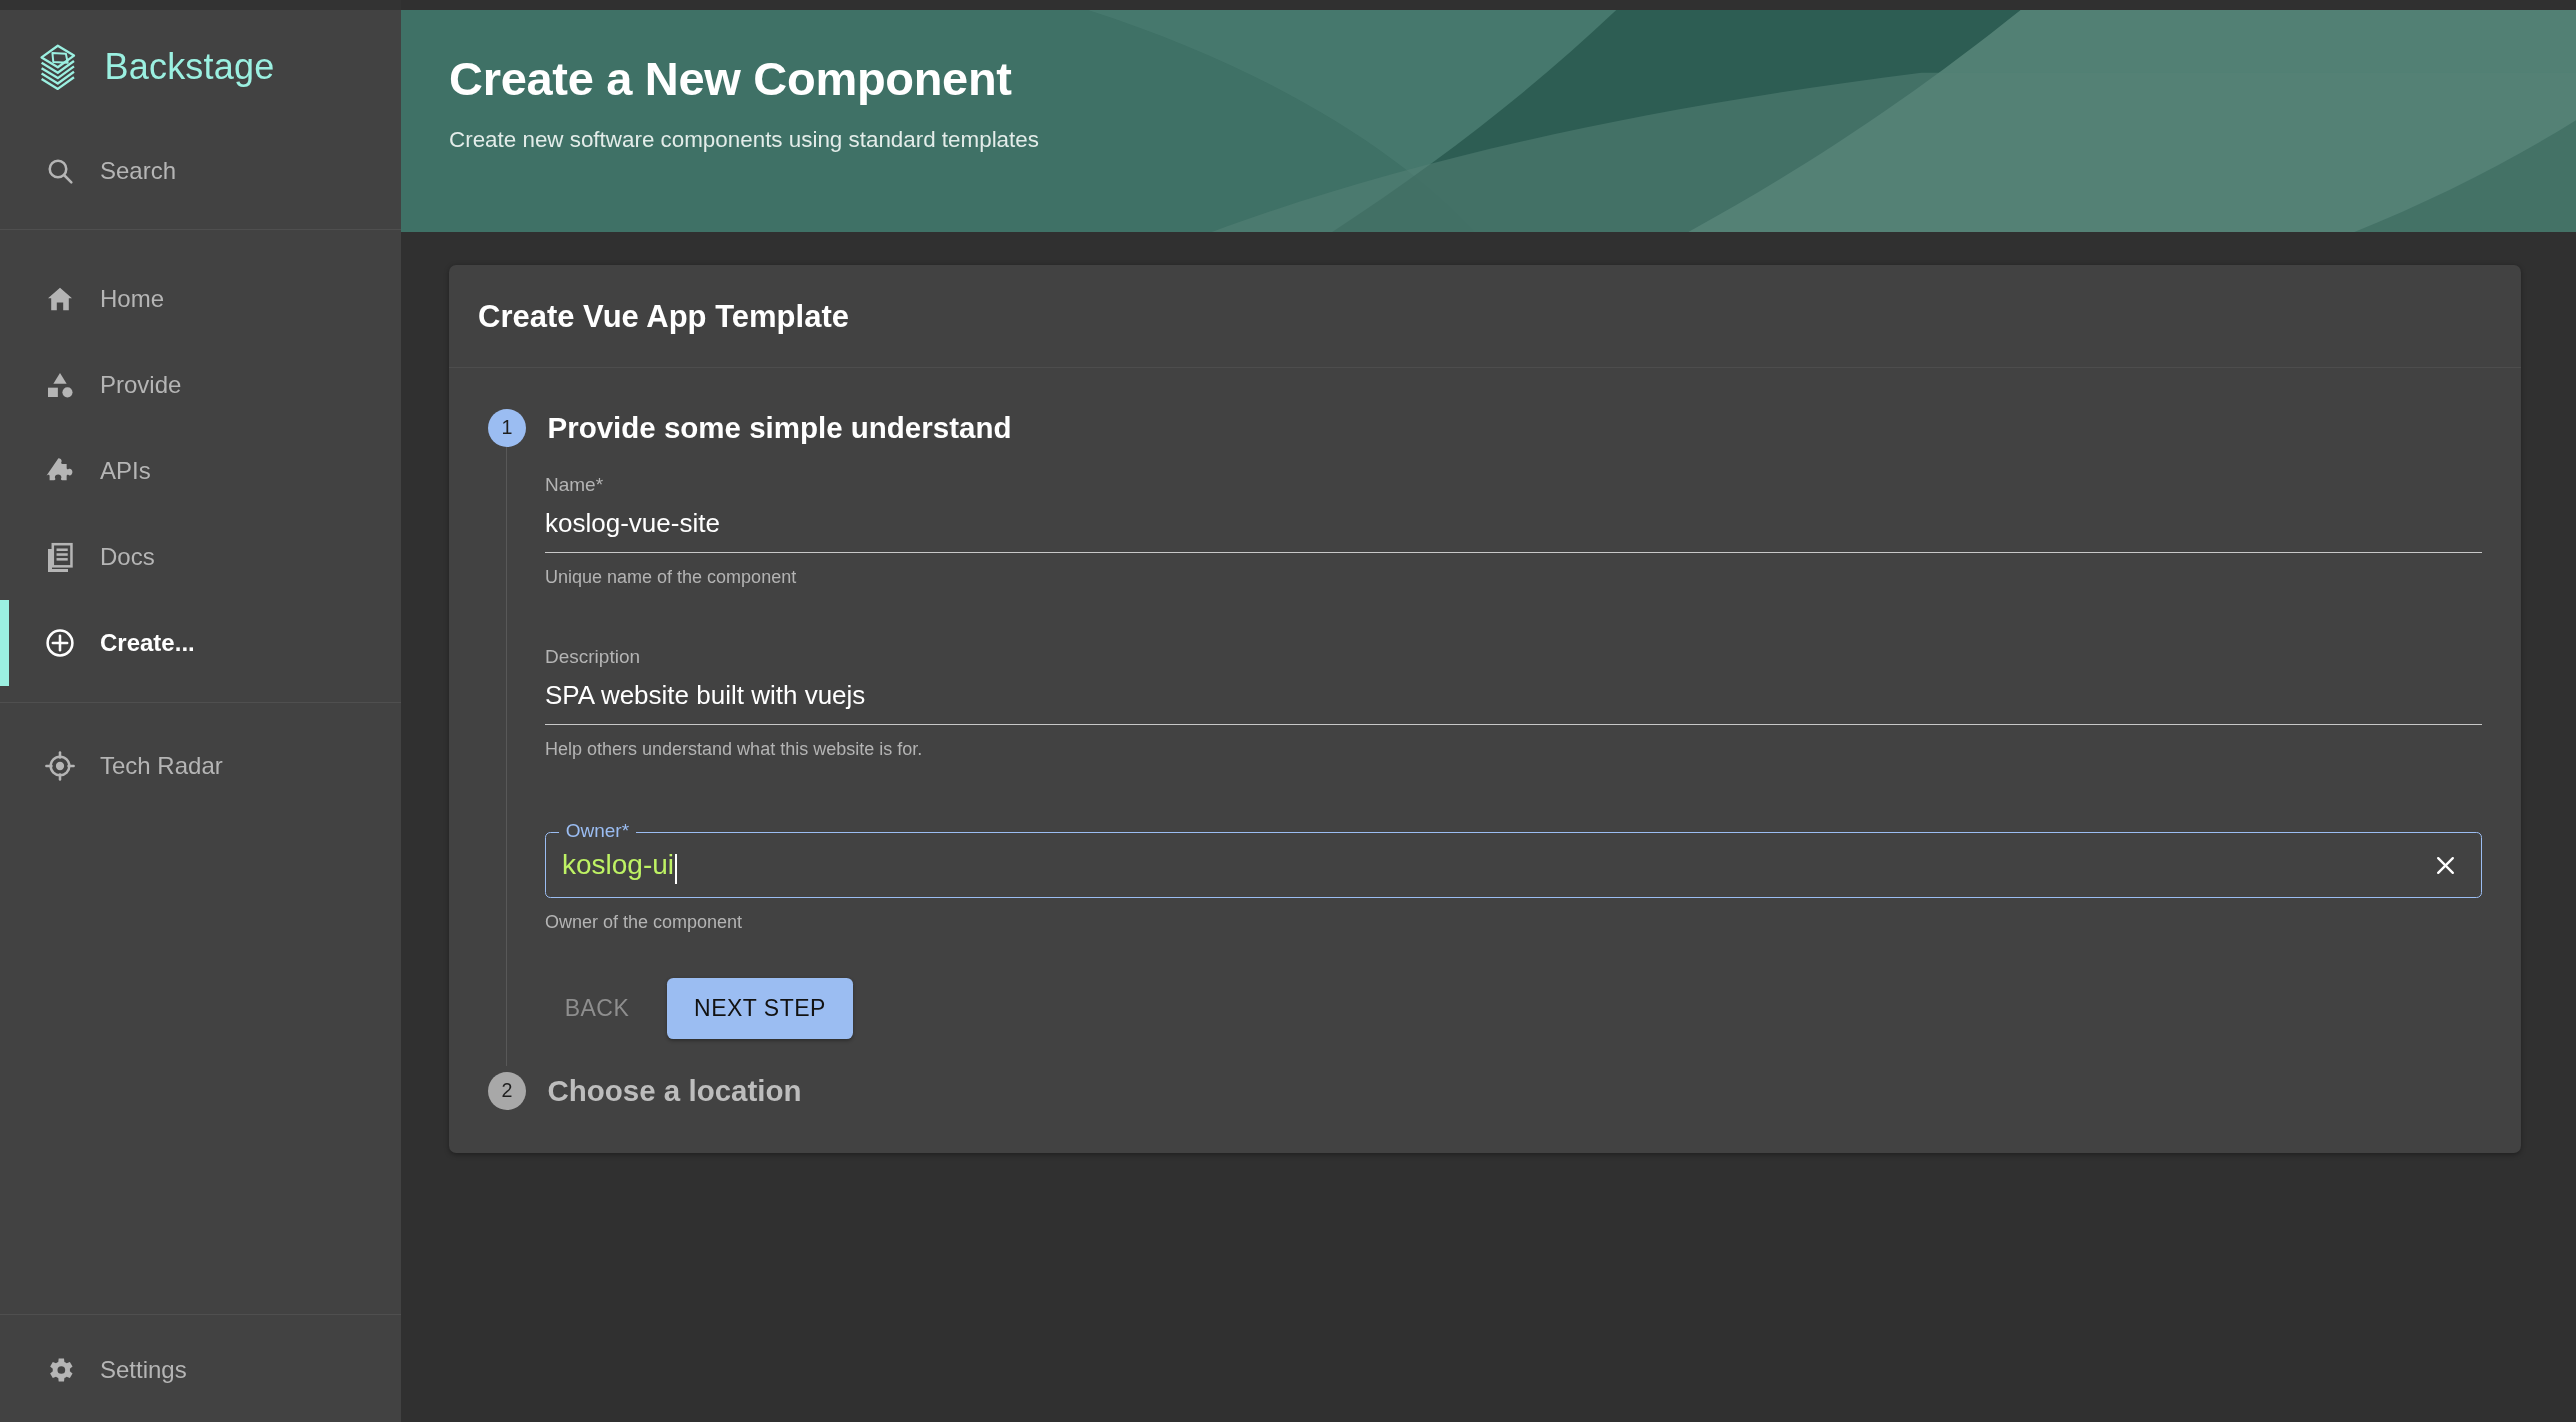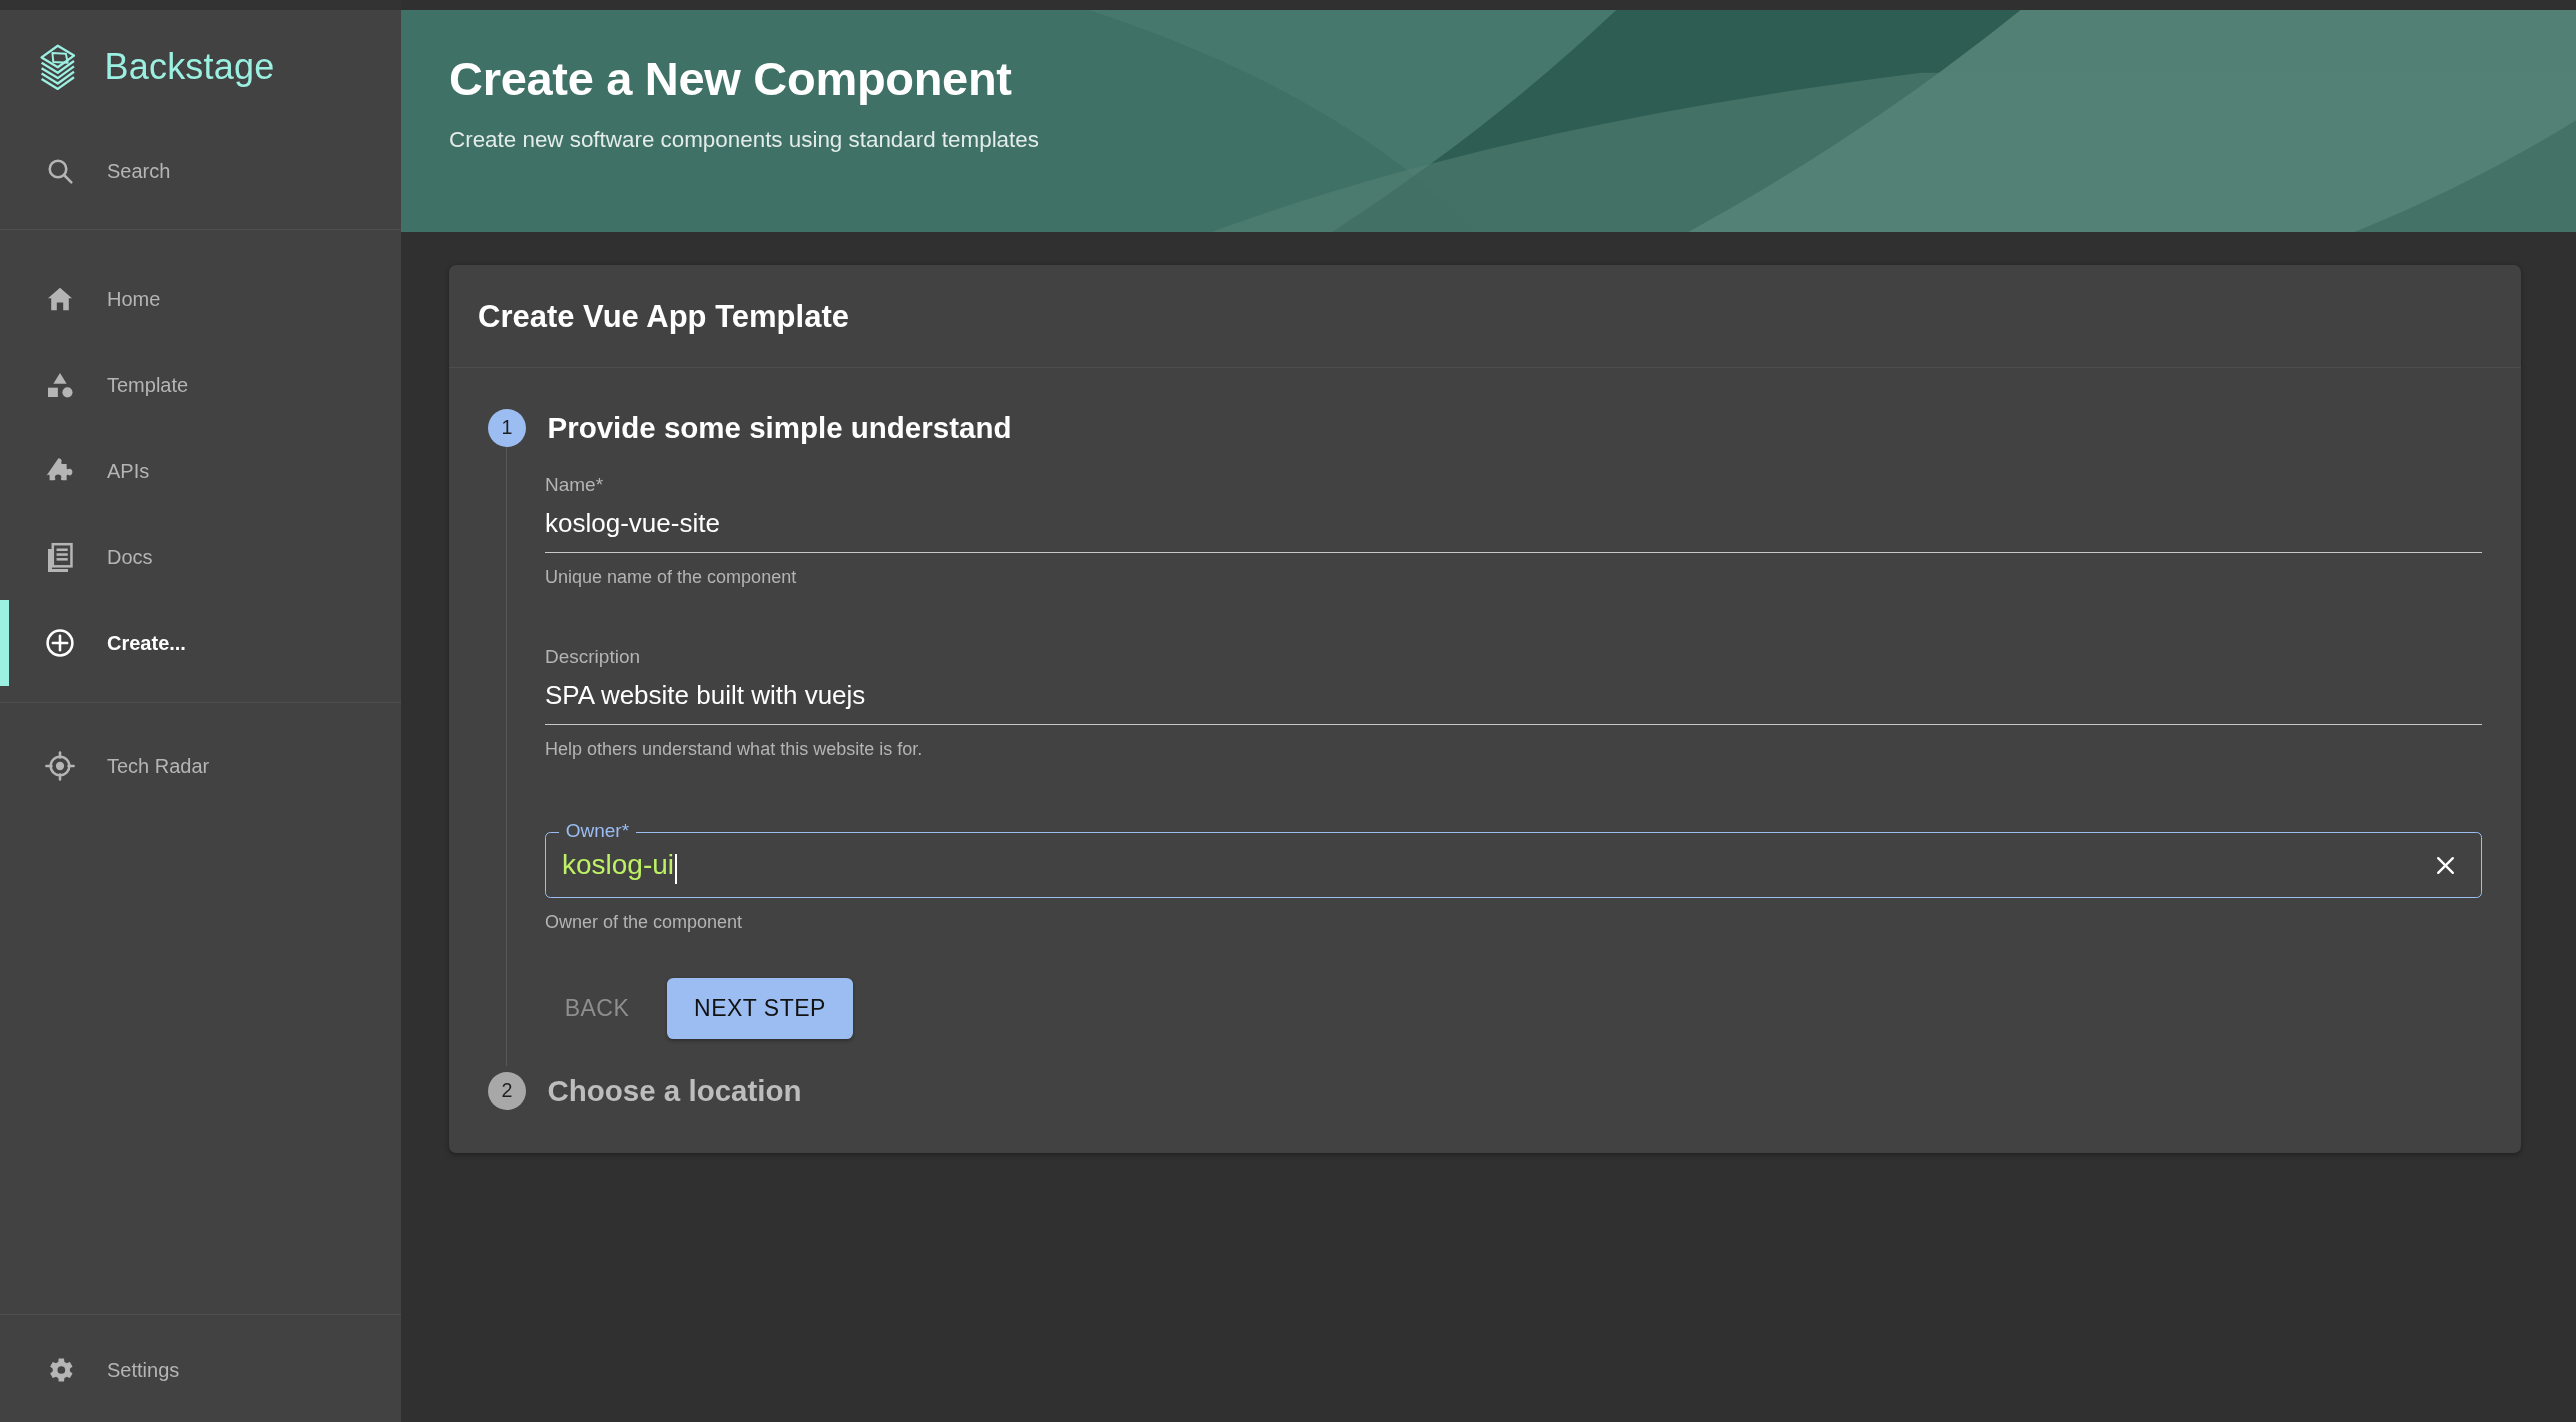--- a/index.html
+++ b/index.html
@@ -27,23 +27,23 @@
   .brand {
     display: flex; align-items: center; gap: 21.5px;
     height: 97px; padding-left: 38px; margin-top: 9.8px;
   }
   .brand-logo { width: 45px; height: 48px; flex: 0 0 45px; }
   .brand-text {
     color: #9bf0e1; font-size: 36px; font-weight: 400; letter-spacing: 0.2px;
     font-family: "Liberation Sans", sans-serif;
   }
   .nav-item {
-    display: flex; align-items: center; gap: 30px;
+    display: flex; align-items: center; gap: 23px;
     height: 86px; padding-left: 43px; position: relative;
-    color: #b5b5b5; font-size: 20px; font-weight: 400;
+    color: #b5b5b5; font-size: 24px; font-weight: 400;
     text-decoration: none; cursor: pointer;
   }
   .nav-item .nav-icon {
     width: 34px; height: 34px; flex: 0 0 34px;
     display: flex; align-items: center; justify-content: center;
   }
   .nav-item .nav-icon svg { width: 32px; height: 32px; display:block; }
   .nav-item.active { color: #ffffff; font-weight: 700; }
   .nav-item.active::before {
     content: ""; position: absolute; left: 0; top: 0; bottom: 0;
@@ -226,21 +226,21 @@
       </a>
 
       <a class="nav-item">
         <span class="nav-icon">
           <svg viewBox="0 0 24 24" xmlns="http://www.w3.org/2000/svg">
             <path d="M12 3 L17 11 L7 11 Z" fill="#b5b5b5"></path>
             <rect x="3" y="14" width="7.4" height="7" fill="#b5b5b5"></rect>
             <circle cx="17.6" cy="17.5" r="3.8" fill="#b5b5b5"></circle>
           </svg>
         </span>
-        <span>Template</span>
+        <span>Provide</span>
       </a>
 
       <a class="nav-item">
         <span class="nav-icon">
           <svg viewBox="0 0 24 24" xmlns="http://www.w3.org/2000/svg">
             <path d="M10.2 2.5 c1.6 0 2.6 1 2.6 2.2 0 .7-.4 1-.4 1.5 0 .5.4.9 1 .9h3.4 v3.3 c0 .6 .4 1 .9 1 .5 0 .8-.5 1.5-.5 1.2 0 2.2 1.1 2.2 2.7 0 1.6-1 2.7-2.2 2.7-.7 0-1-.5-1.5-.5-.5 0-.9.4-.9 1 v3.3 h-3.6 c-.6 0-1-.4-1-.9 0-.5.4-.8.4-1.5 0-1.2-1-2.2-2.6-2.2-1.6 0-2.6 1-2.6 2.2 0 .7.4 1 .4 1.5 0 .5-.4.9-1 .9 H3.2 v-3.4 c0-.5-.4-.9-.9-.9-.5 0-.8.5-1.5.5" fill="#b5b5b5" transform="translate(1.2,0) scale(0.94)"></path>
           </svg>
         </span>
         <span>APIs</span>
       </a>

